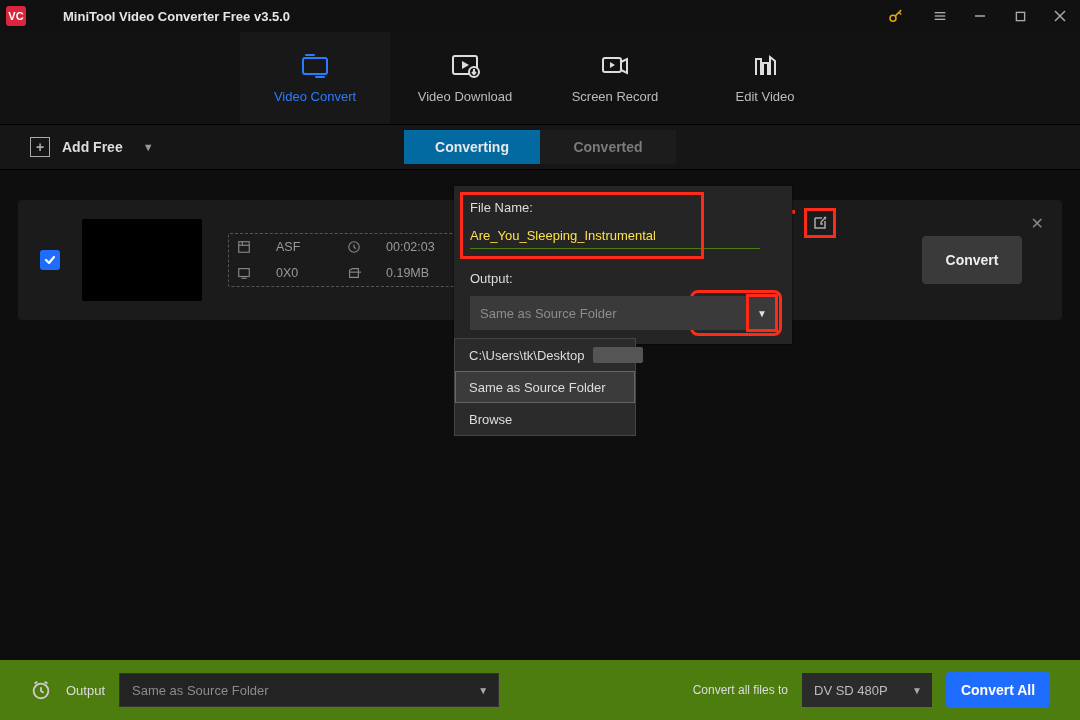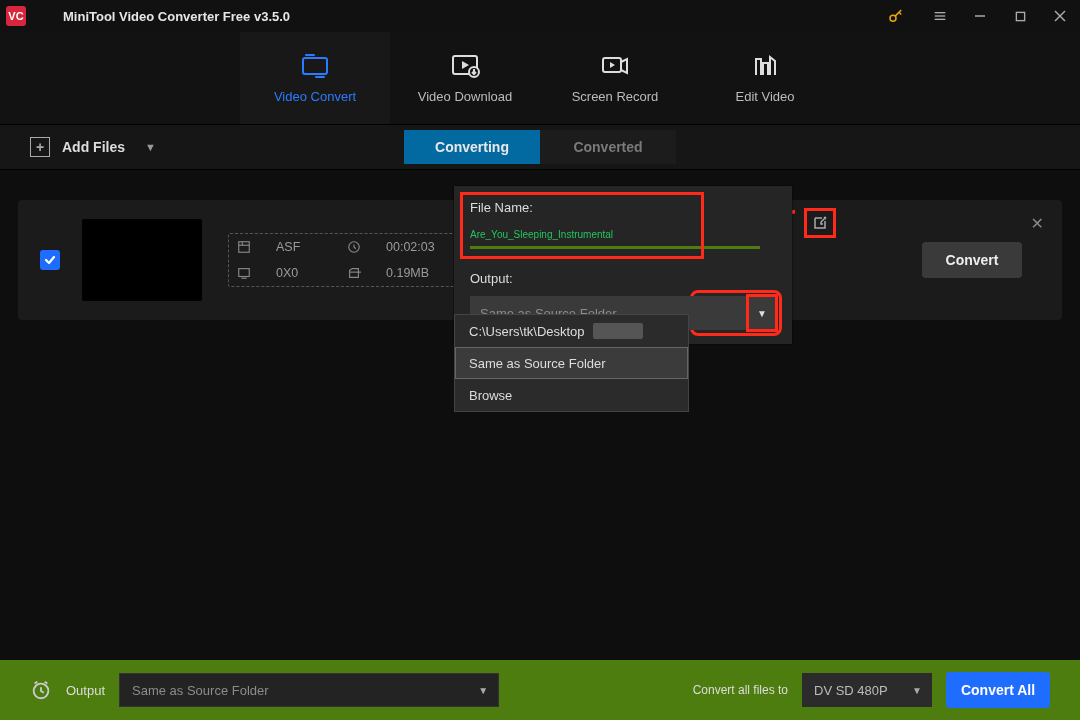--- a/index.html
+++ b/index.html
@@ -32,36 +32,36 @@
   .chk { width: 20px; height: 20px; background: #1f6dff; border-radius: 3px; display: flex; align-items: center; justify-content: center; }
   .thumb { width: 120px; height: 82px; background: #000; margin-left: 22px; border-radius: 2px; }
   .meta { margin-left: 26px; flex: 0 0 260px; }
   .src-line { color: #ddd; font-size: 14px; font-weight: 600; margin-bottom: 10px; }
   .src-line .val { color: #999; font-weight: 400; margin-left: 6px; }
   .meta-grid { display: grid; grid-template-columns: 110px 110px; row-gap: 12px; column-gap: 0; }
   .mcell { display: flex; align-items: center; gap: 25px; font-size: 12.5px; color: #9a9a9a; }
   .mcell svg { width: 14px; height: 14px; stroke: #888; }
   .dashed-box { border: 1px dashed #555; padding: 6px 2px 6px 8px; border-radius: 2px; }
   .row-close { position: absolute; right: 18px; top: 14px; color: #888; font-size: 16px; }
-  .convert-btn { position: absolute; right: 40px; top: 50%; transform: translateY(-50%); width: 100px; height: 36px; background: #3a3a3a; color: #eee; font-size: 14px; font-weight: 600; display: flex; align-items: center; justify-content: center; border-radius: 4px; }
+  .convert-btn { position: absolute; right: 40px; top: 50%; transform: translateY(-50%); width: 100px; height: 48px; background: #3a3a3a; color: #eee; font-size: 14px; font-weight: 600; display: flex; align-items: center; justify-content: center; border-radius: 4px; }
   
   .edit-icon-box { position: absolute; left: 788px; top: 10px; width: 28px; height: 26px; display: flex; align-items: center; justify-content: center; }
   .hl { outline: 3px solid #ff2a1a; outline-offset: -1px; }
   
   .popup-sheet { position: absolute; left: 454px; top: 16px; width: 338px; background: #252525; padding: 14px 16px 0 16px; box-shadow: 0 0 2px #000; }
   .pop-label { font-size: 13px; color: #ddd; margin-bottom: 8px; }
-  .pop-input { width: 290px; height: 26px; background: transparent; border: none; border-bottom: 3px solid #4d7c0f; color: #22c55e; font-size: 10px; padding: 2px 0; outline: none; }
+  .pop-input { width: 290px; height: 26px; background: transparent; border: none; border-bottom: 1px solid #4d7c0f; color: #fde047; font-size: 13px; padding: 2px 0; outline: none; }
   .pop-output-lbl { font-size: 13px; color: #ddd; margin: 14px 0 10px 0; }
   .out-row { display: flex; align-items: center; gap: 12px; margin-bottom: 12px; }
   .out-select { flex: 1; height: 34px; background: #3a3a3a; color: #8c8c8c; font-size: 13px; display: flex; align-items: center; padding: 0 10px; position: relative; }
   .out-select-caret { position: absolute; right: 0; top: 0; width: 28px; height: 34px; display: flex; align-items: center; justify-content: center; font-size: 10px; color: #ddd; }
   .ok-btn { width: 80px; height: 34px; background: #1f6dff; color: #fff; font-weight: 600; font-size: 14px; display: flex; align-items: center; justify-content: center; border-radius: 2px; }
   .hl-pad { outline: 3px solid #ff2a1a; outline-offset: 3px; }
   
-  .dropdown { position: absolute; left: 454px; top: 144px; width: 235px; background: #2b2b2b; border: 1px solid #444; }
+  .dropdown { position: absolute; left: 454px; top: 168px; width: 182px; background: #2b2b2b; border: 1px solid #444; }
   .dd-item { height: 32px; display: flex; align-items: center; padding: 0 14px; font-size: 13px; color: #ddd; }
   .dd-item.masked { position: relative; }
   .dd-item .mask { position: absolute; left: 138px; top: 8px; width: 50px; height: 16px; background: #555; border-radius: 2px; }
   .dd-item.sel { background: #3b3b3b; outline: 1px solid #666; outline-offset: -1px; }
   
   .arrow-svg { position: absolute; left: 715px; top: 40px; pointer-events: none; }
   
   .footer { position: absolute; left: 0; bottom: 0; width: 100%; height: 60px; background: #4d7c0f; display: flex; align-items: center; padding: 0 30px; }
   .clock-ic { width: 22px; height: 22px; margin-right: 14px; }
   .foot-lbl { font-size: 13px; color: #ddd; margin-right: 14px; }
@@ -142,21 +142,21 @@
     <svg width="30" height="26" viewBox="0 0 30 26" fill="none" stroke-width="2">
         <path d="M6 22 V6 h5 v16 M13 22 V10 h5 v12 M20 22 V4 l5 4 v14"></path>
       </svg>
     <span>Edit Video</span>
   </div>
 </div>
 
 <div class="toolbar">
   <div class="add-files">
     <span class="add-icon">+</span>
-    <span>Add Files</span>
+    <span>Add Free</span>
     <span class="down-caret">▼</span>
   </div>
   <div class="subtabs">
     <div class="subtab on">Converting</div>
     <div class="subtab off">Converted</div>
   </div>
 </div>
 
 <div class="content">
   <div class="filerow">

